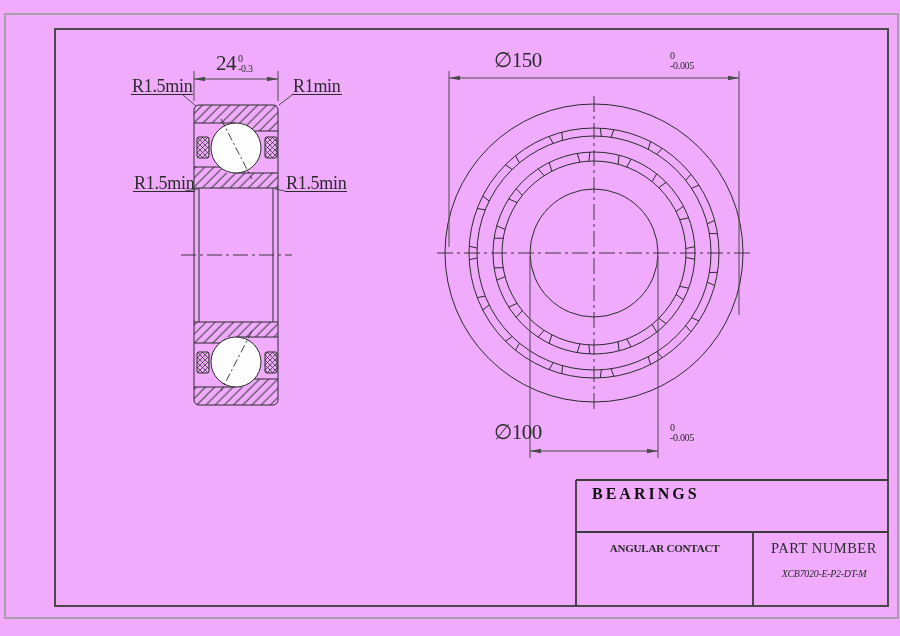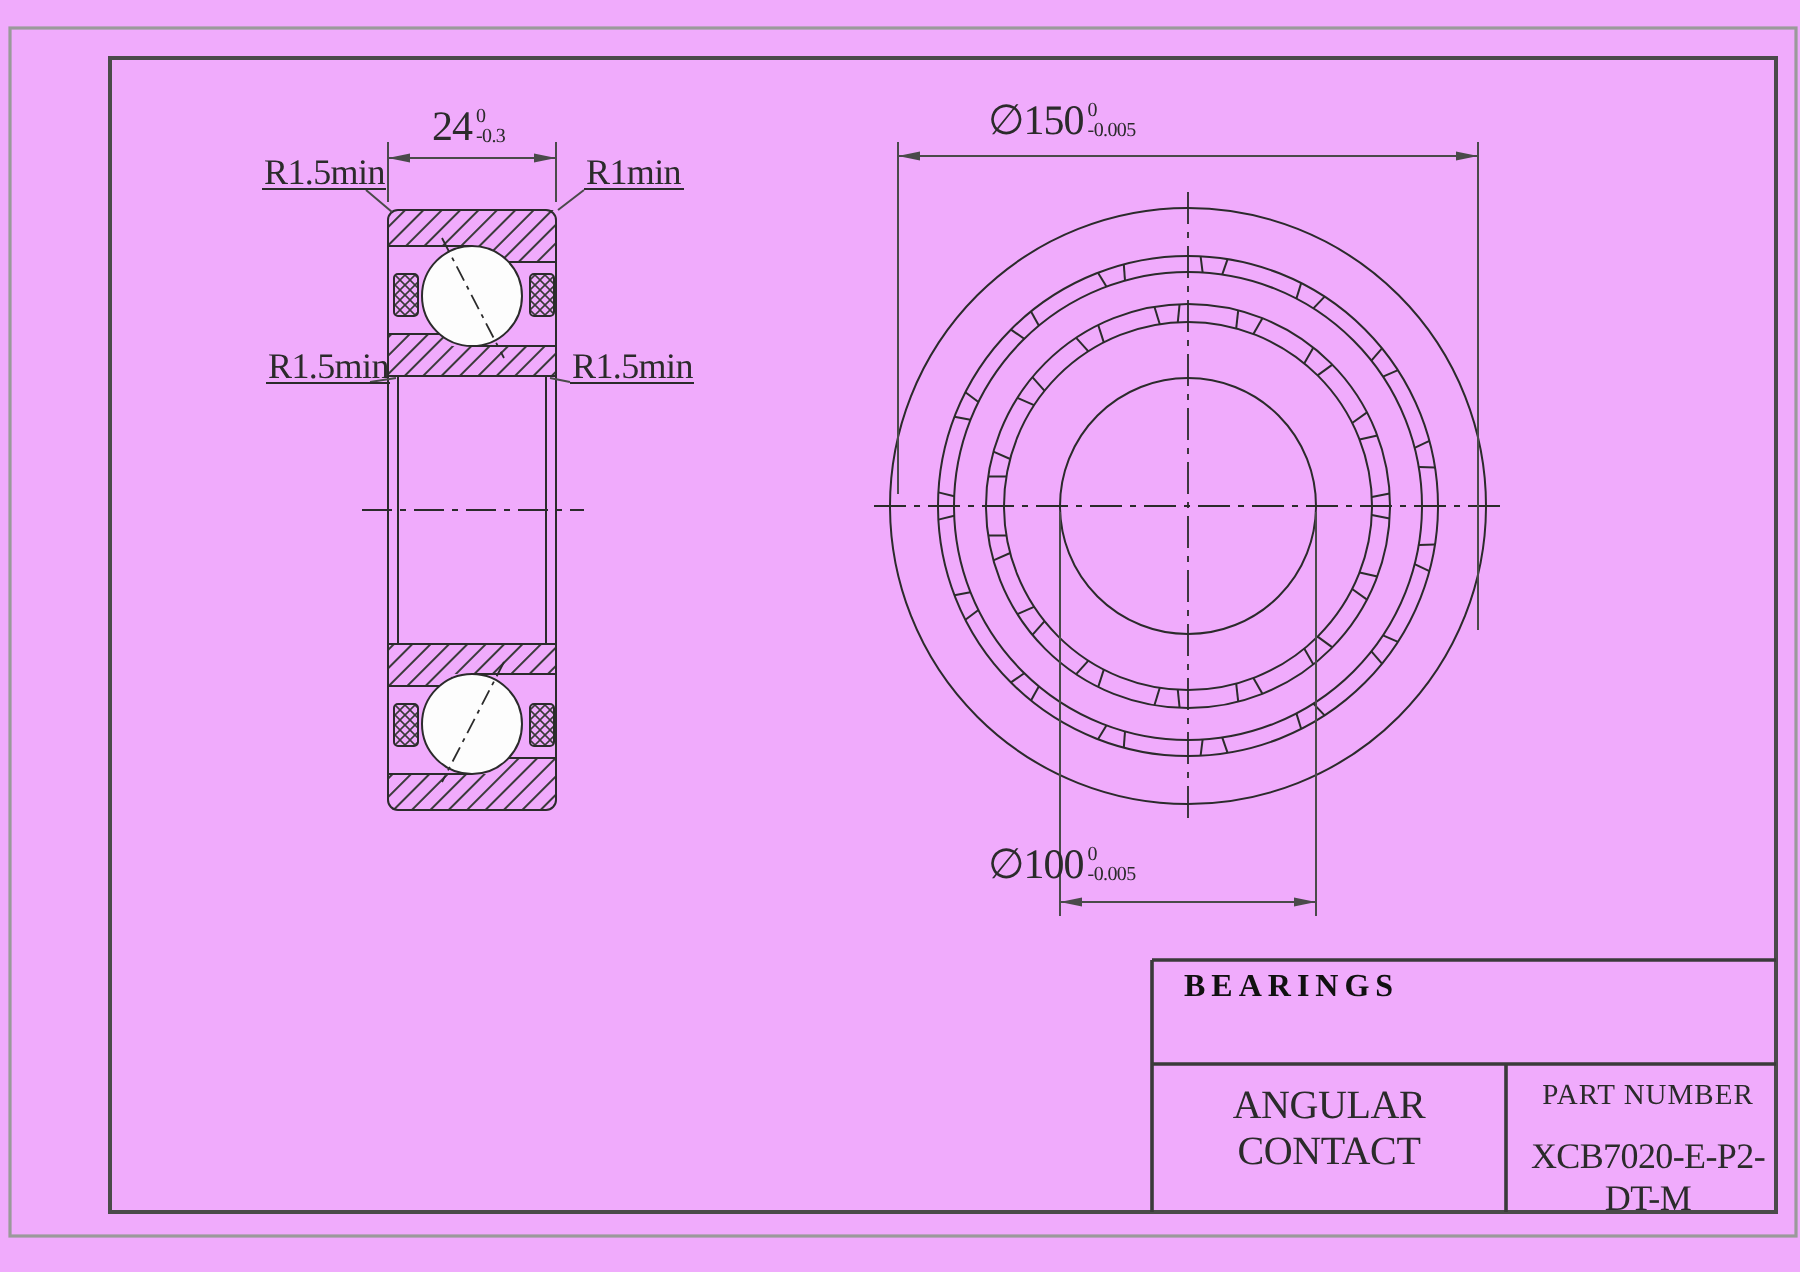--- a/index.html
+++ b/index.html
@@ -4,37 +4,37 @@
 <style>
   html,body{margin:0;padding:0;background:#ffffff;}
   .sheet{position:relative;width:900px;height:636px;background:#f0abfc;overflow:hidden;
          font-family:"Liberation Serif","DejaVu Serif",serif;color:#2b2b2b;}
   svg{position:absolute;left:0;top:0;}
   .txt{position:absolute;white-space:nowrap;}
   .dim{position:absolute;display:flex;align-items:flex-start;white-space:nowrap;}
   .dim-main{font-size:21px;line-height:20px;letter-spacing:-0.5px;}
   .tol{display:inline-flex;flex-direction:column;font-size:10px;line-height:9.5px;
        margin-left:2px;padding-top:1px;letter-spacing:-0.3px;}
-  .dim-center{width:200px;justify-content:flex-start;}
+  .dim-center{width:200px;justify-content:space-between;}
   .rlabel{position:absolute;font-size:18px;line-height:13px;letter-spacing:-0.3px;
           border-bottom:1px solid #2b2b2b;padding:0 1px 1px 1px;white-space:nowrap;}
   
   .logo-name{font-family:"DejaVu Sans","Liberation Sans",sans-serif;font-weight:bold;
              font-size:33px;line-height:30px;letter-spacing:-1.5px;color:#111;}
   .logo-reg{font-family:"DejaVu Sans",sans-serif;font-weight:bold;font-size:12px;
             vertical-align:14px;letter-spacing:0;margin-left:2px;}
   .logo-sub{font-family:Liberation Serif, serif;font-weight:bold;
             font-size:16px;letter-spacing:3px;color:#111;margin:1px 0 0 13px;}
   .tb-box{position:absolute;text-align:center;}
   .co-line{font-size:12.5px;letter-spacing:-0.4px;}
   .co-web{font-size:12px;margin-top:7px;letter-spacing:-0.2px;}
-  .prod-line{font-size:20px;letter-spacing:-0.2px;}
+  .prod-line{font-size:11px;letter-spacing:-0.2px;font-weight:bold;}
   .prod-line2{margin-top:10px;}
   .pn-label{font-size:14.5px;letter-spacing:0.5px;}
-  .pn-value{font-size:18px;margin-top:11px;letter-spacing:-0.3px;}
+  .pn-value{font-size:10px;margin-top:11px;letter-spacing:-0.3px;font-style:italic;}
 </style>
 </head>
 <body>
 
 <div class="sheet">
 
   <svg width="900" height="636" viewBox="0 0 900 636">
     <defs>
       <pattern id="h" width="6.5" height="6.5" patternUnits="userSpaceOnUse" patternTransform="rotate(-45)">
         <line x1="0" y1="3" x2="6.5" y2="3" stroke="#3a3a3a" stroke-width="1"></line>

